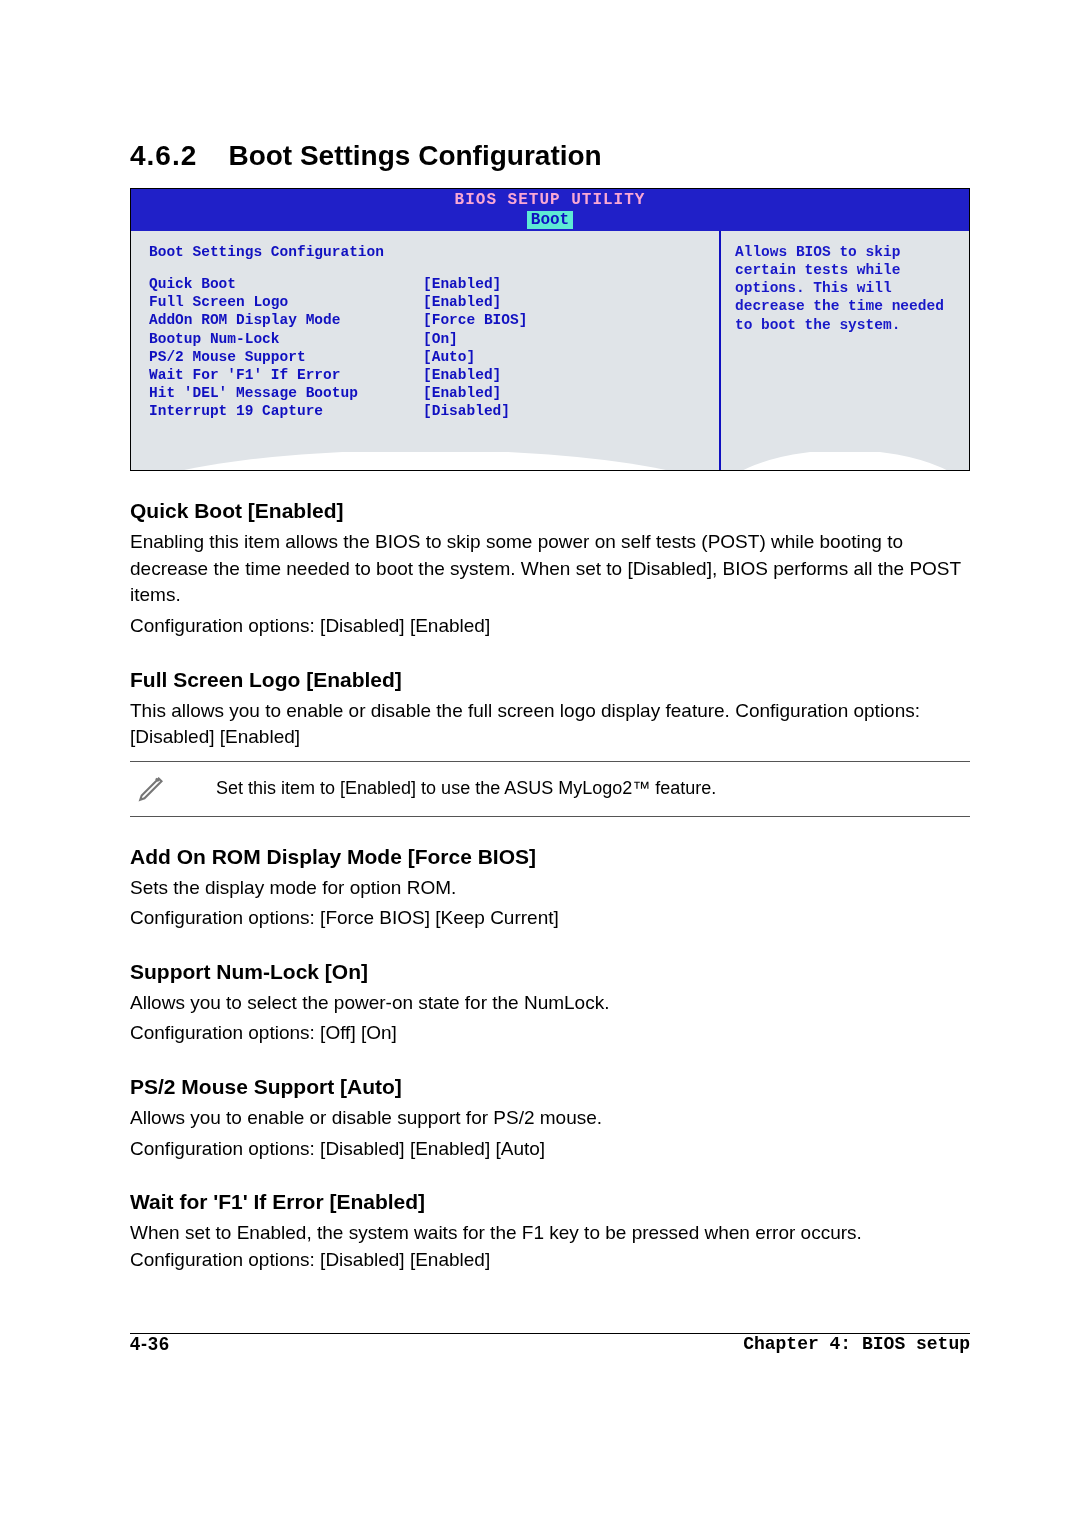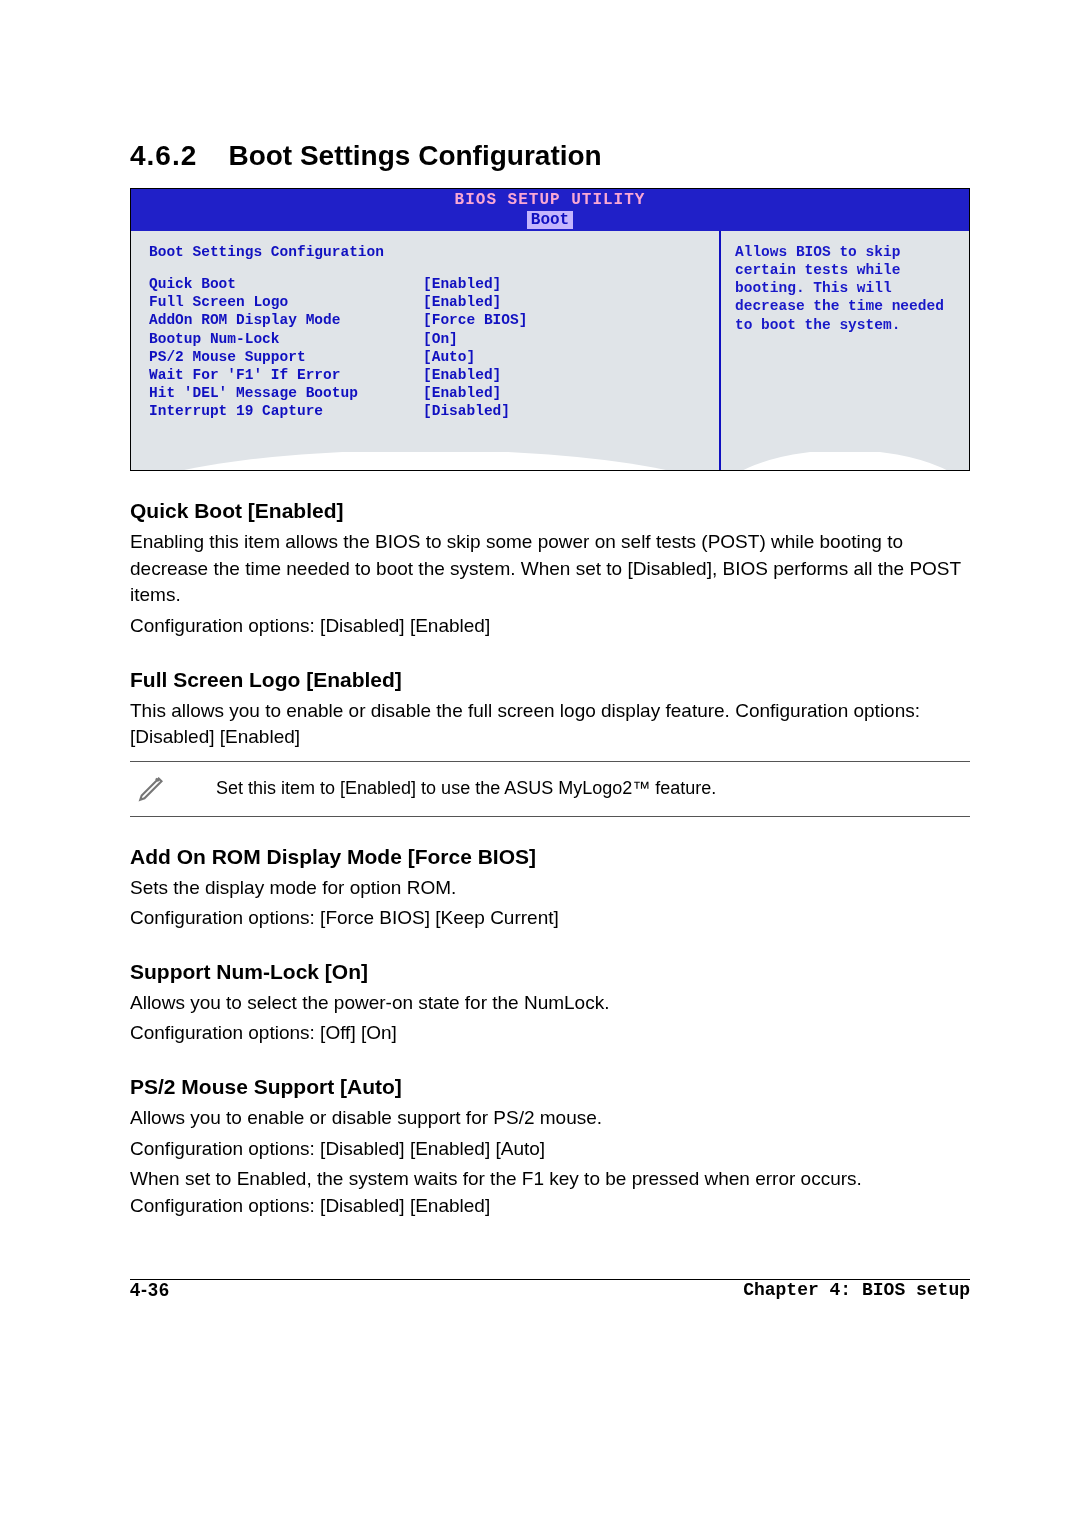--- a/index.html
+++ b/index.html
@@ -38,21 +38,21 @@
   .bios-tab-row {
     background: #2020c8;
     text-align: center;
     color: #fff;
     font-family: "Courier New", monospace;
     font-weight: bold;
     font-size: 16px;
     padding-bottom: 2px;
   }
   .bios-tab {
-    background: #c4b5fd;
+    background: #5eead4;
     color: #1010c0;
     padding: 0 4px;
     margin-top: 30px;
   }
   .bios-body {
     display: flex;
     background: #e0e4e8;
   }
   .bios-left {
     flex: 1;
@@ -183,21 +183,21 @@
               <span class="bl">Hit 'DEL' Message Bootup</span>
               <span>[Enabled]</span>
             </div>
             <div class="bios-row">
               <span class="bl">Interrupt 19 Capture</span>
               <span>[Disabled]</span>
             </div>
           </div>
       </div>
       <div class="bios-right">
-        <span>Allows BIOS to skip certain tests while booting. This will decrease the time needed to boot the system.</span>
+        <span>Allows BIOS to skip certain tests while options. This will decrease the time needed to boot the system.</span>
       </div>
     </div>
     <div class="bios-wave-row">
       <div class="wl">
           <div class="bios-wave"></div>
         </div>
       <div class="wr">
           <div class="bios-wave"></div>
         </div>
     </div>
@@ -218,20 +218,21 @@
       </div>
       <div class="opt-heading">Add On ROM Display Mode [Force BIOS]</div>
       <div class="opt-body">Sets the display mode for option ROM.</div>
       <div class="opt-body">Configuration options: [Force BIOS] [Keep Current]</div>
       <div class="opt-heading">Support Num-Lock [On]</div>
       <div class="opt-body">Allows you to select the power-on state for the NumLock.</div>
       <div class="opt-body">Configuration options: [Off] [On]</div>
       <div class="opt-heading">PS/2 Mouse Support [Auto]</div>
       <div class="opt-body">Allows you to enable or disable support for PS/2 mouse.</div>
       <div class="opt-body">Configuration options: [Disabled] [Enabled] [Auto]</div>
+      <div class="opt-heading">Wait for 'F1' If Error [Enabled]</div>
       <div class="opt-body">When set to Enabled, the system waits for the F1 key to be pressed when error occurs. Configuration options: [Disabled] [Enabled]</div>
     </div>
 
   <div class="footer">
     <span class="pn">4-36</span>
     <span class="ch">Chapter 4: BIOS setup</span>
   </div>
 
 </div>
 

